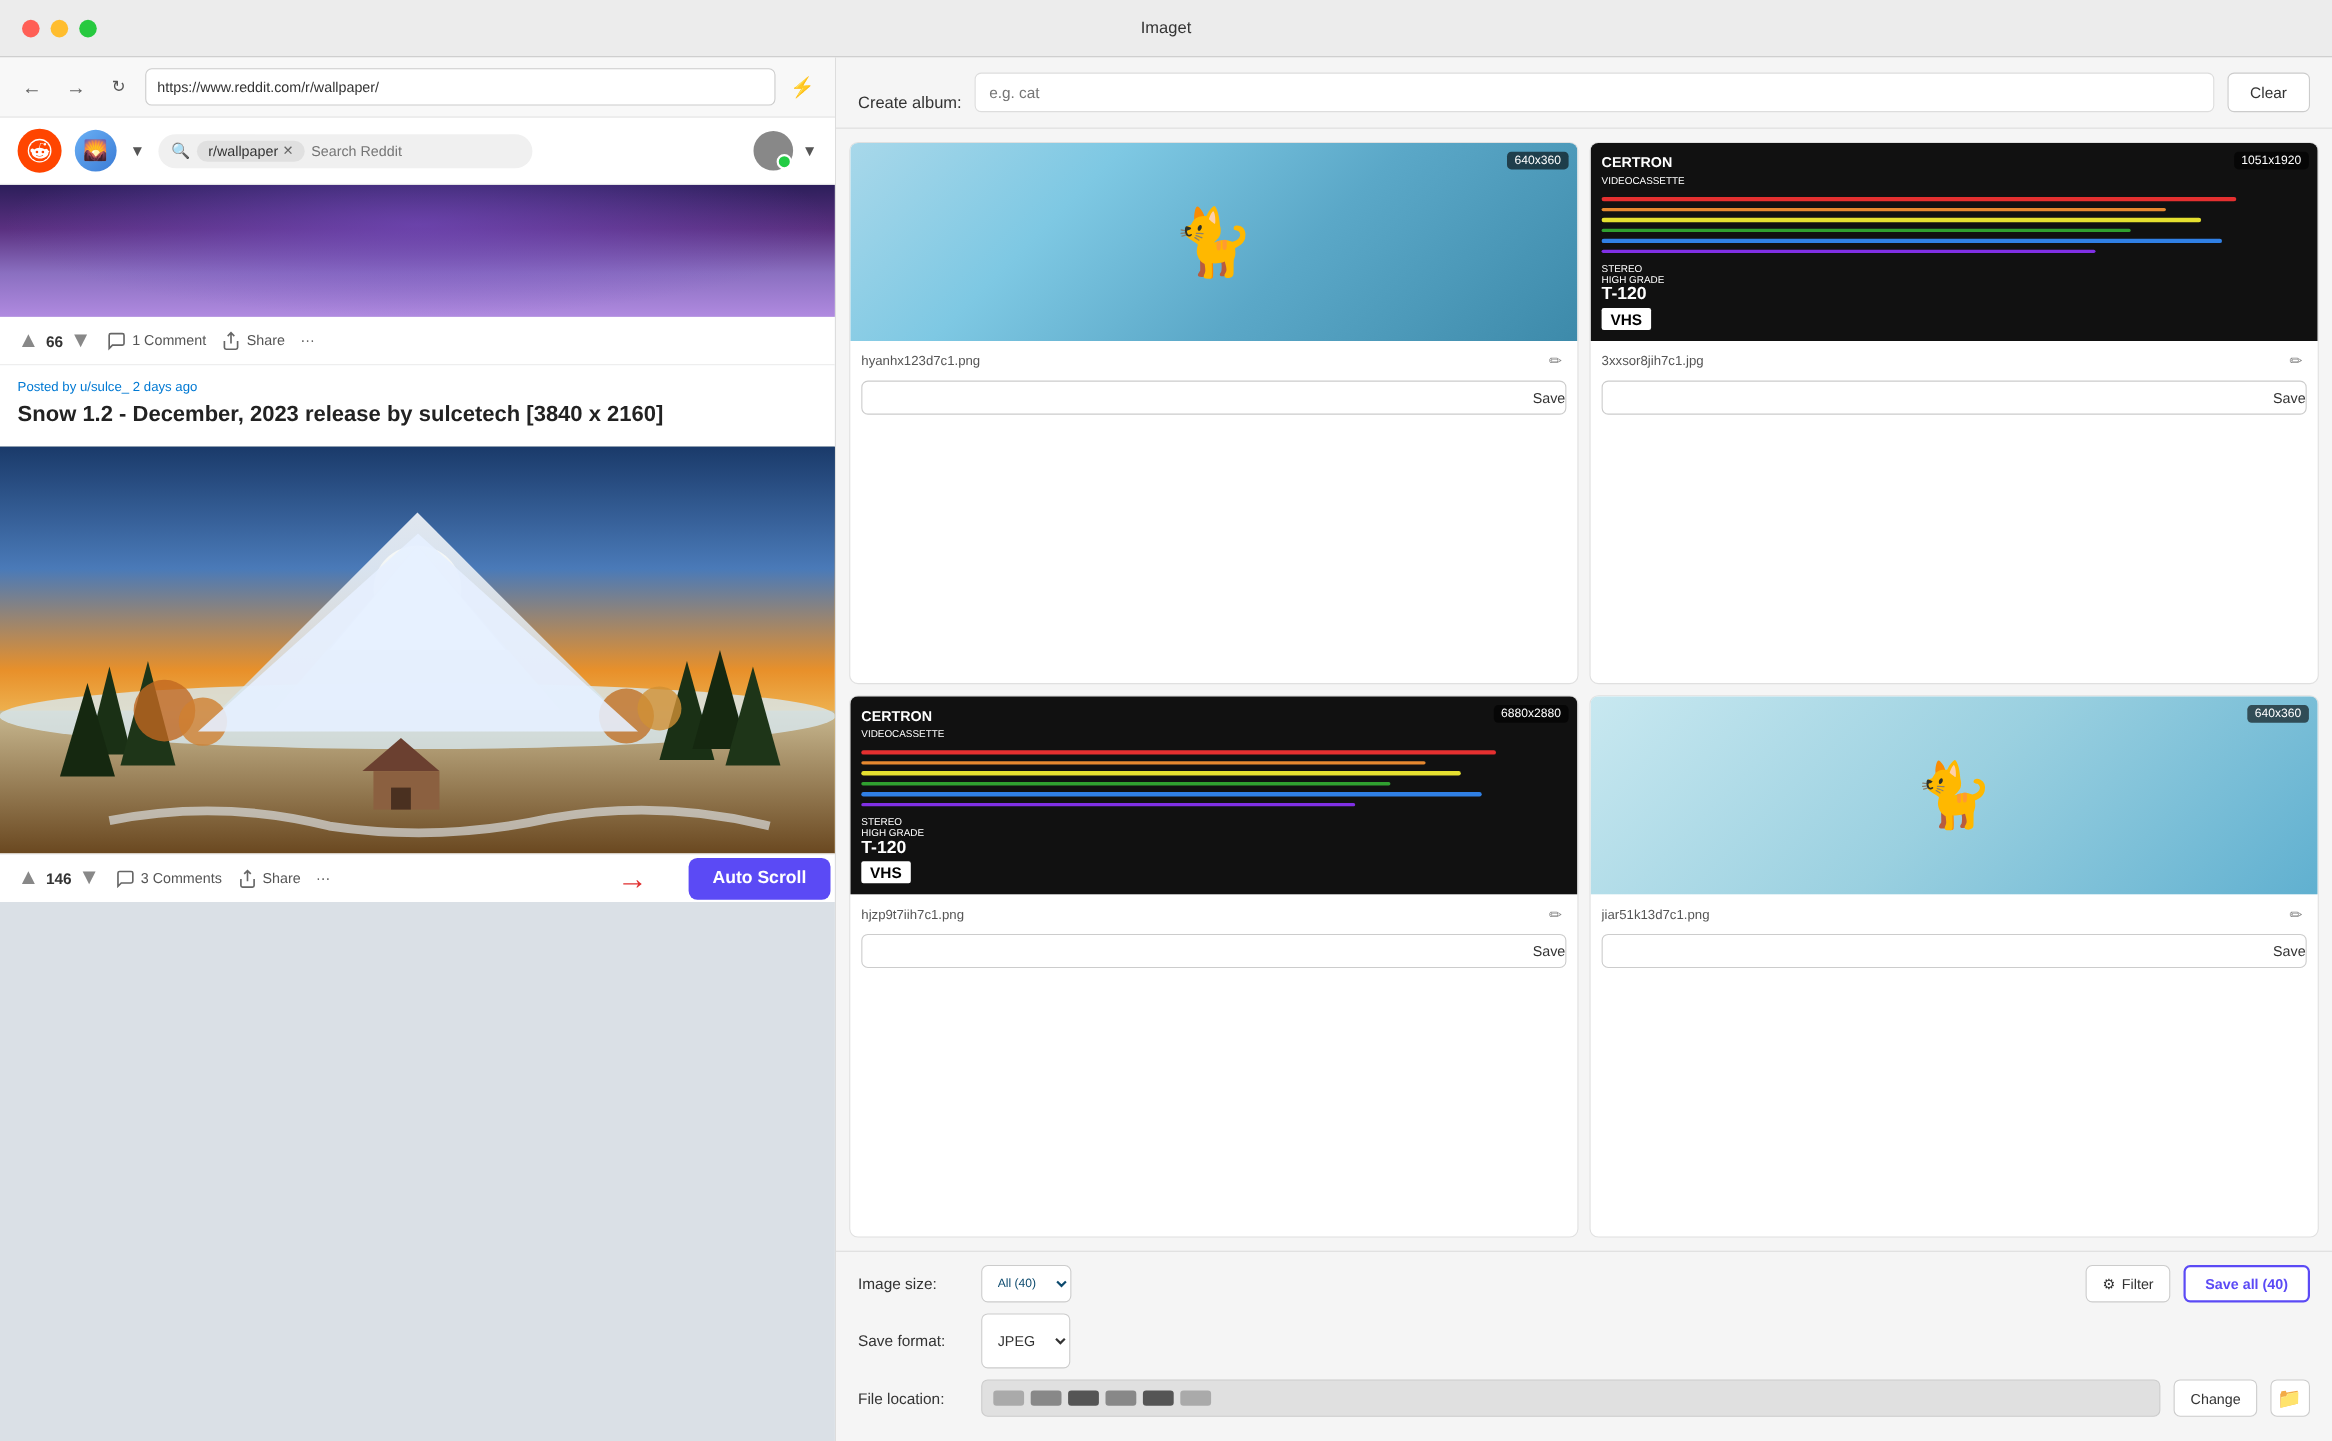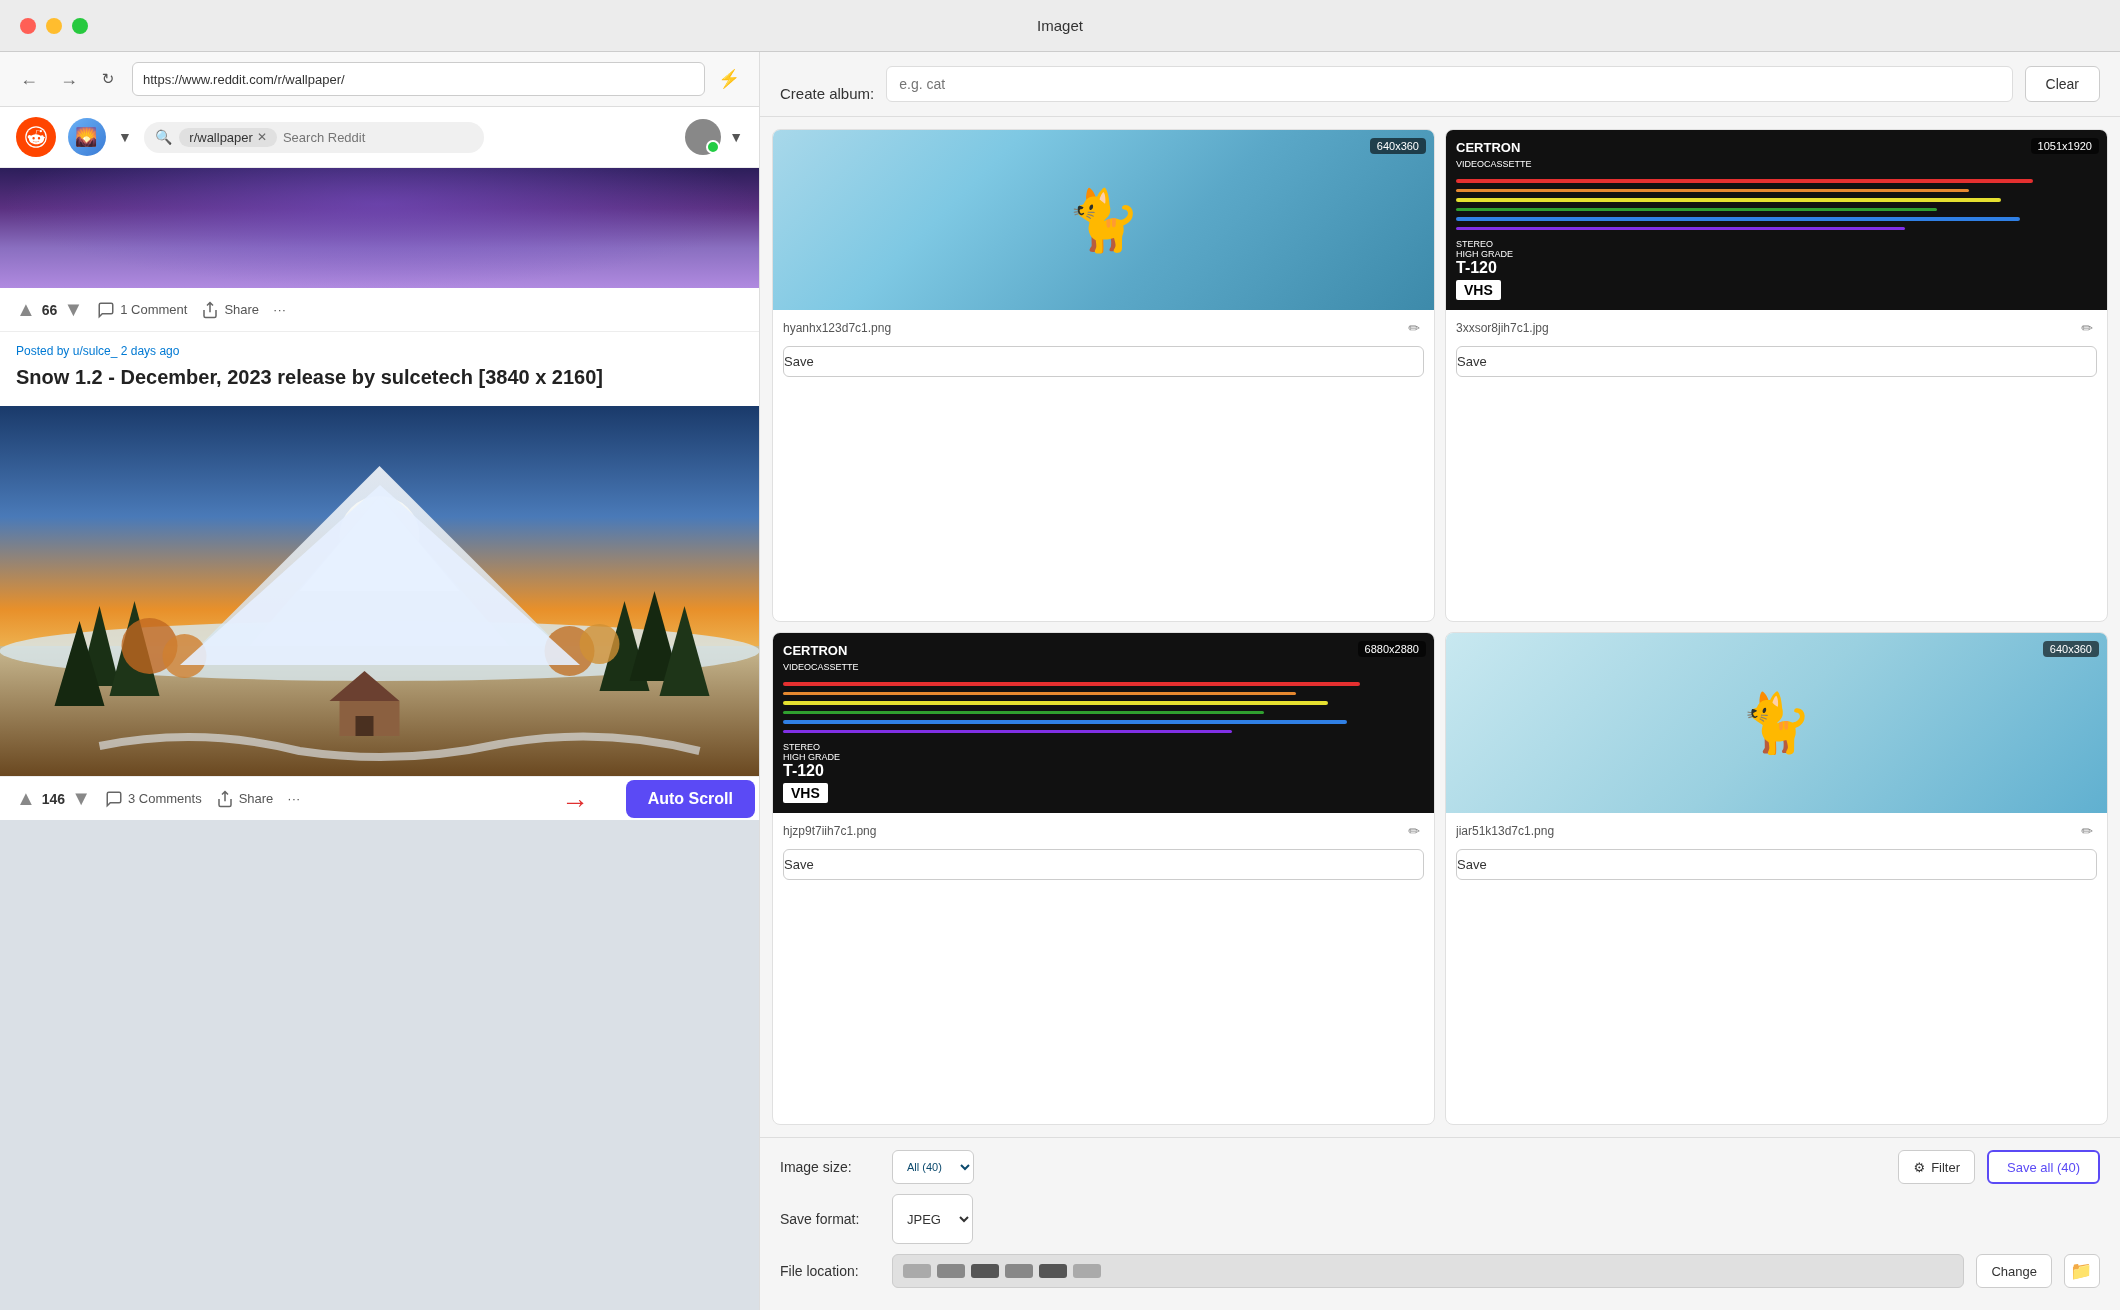--- a/index.html
+++ b/index.html
@@ -542,21 +542,21 @@
       display: block;
       width: calc(100% - 20px);
       margin: 0 10px 10px;
       padding: 7px 0;
       background: #fff;
       border: 1px solid #ccc;
       border-radius: 6px;
       font-size: 13px;
       cursor: pointer;
       color: #333;
-      text-align: left;
+      text-align: right;
     }
 
     
     .right-bottom-bar {
       background: #f5f5f5;
       border-top: 1px solid #ddd;
       padding: 12px 20px;
       flex-shrink: 0;
     }
 
@@ -600,21 +600,21 @@
       margin-left: auto;
     }
 
     .save-all-btn {
       height: 34px;
       padding: 0 18px;
       background: #fff;
       border: 2px solid #5b4af5;
       border-radius: 6px;
       font-size: 13px;
-      font-weight: 400;
+      font-weight: 700;
       cursor: pointer;
       color: #5b4af5;
     }
 
     .format-select {
       height: 50px;
       border: 1px solid #ccc;
       border-radius: 6px;
       padding: 0 10px;
       font-size: 13px;

